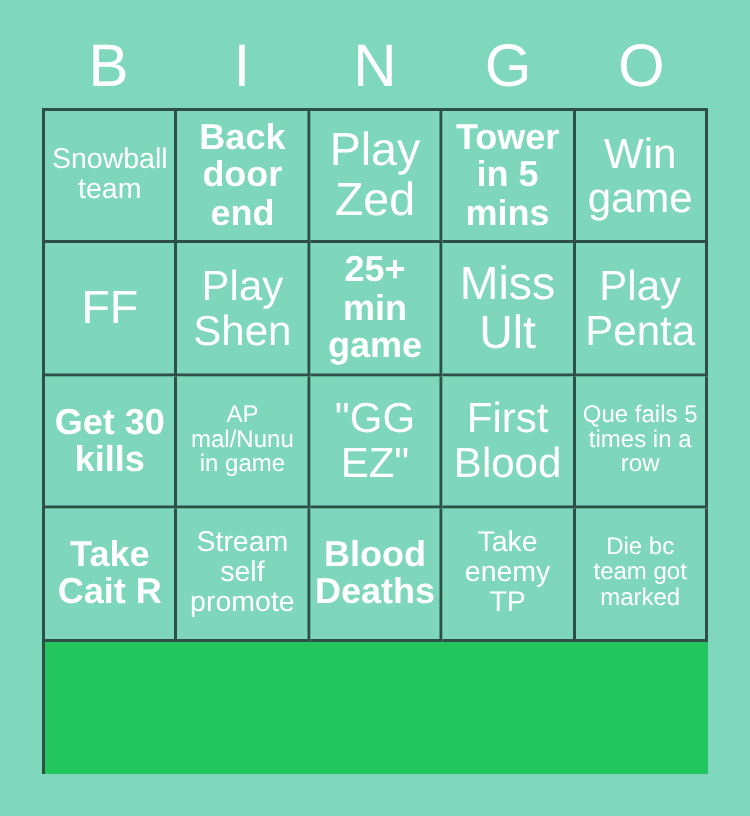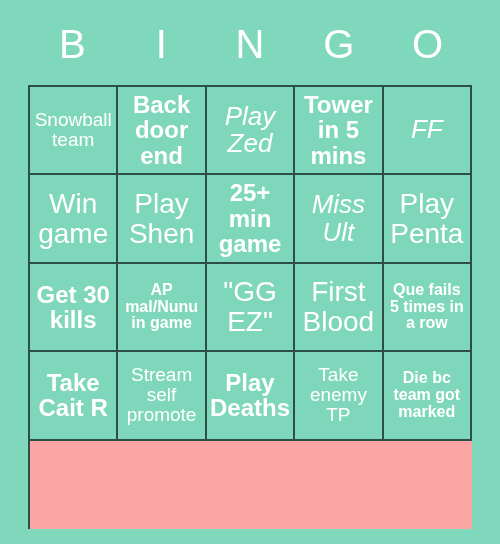--- a/index.html
+++ b/index.html
@@ -35,30 +35,30 @@
     color: #ffffff;
     font-size: 40px;
     font-weight: 400;
     line-height: 1;
     letter-spacing: 0px;
     user-select: none;
   }
   .grid {
     position: absolute;
     left: 28px;
-    top: 85px;
+    top: 72px;
     width: 444px;
     height: 444px;
     display: grid;
     grid-template-columns: repeat(5, 1fr);
     grid-template-rows: repeat(5, 1fr);
     border-top: 2px solid #2e4f46;
     border-left: 2px solid #2e4f46;
     box-sizing: border-box;
-    background: #fca5a5;
+    background: #22c55e;
   }
   .cell {
     background: #7ed7ba;
     border-right: 2px solid #2e4f46;
     border-bottom: 2px solid #2e4f46;
     box-sizing: border-box;
     display: flex;
     align-items: center;
     justify-content: center;
     text-align: center;
@@ -67,25 +67,25 @@
   }
   .cell .txt {
     color: #ffffff;
     font-weight: 400;
     line-height: 1.06;
     display: block;
     width: 100%;
     word-wrap: break-word;
   }
   
-  .cell.s-xl .txt { font-size: 26px; font-style: italic; }
+  .cell.s-xl .txt { font-size: 31px; }
   .cell.s-lg .txt { font-size: 28px; }
   .cell.s-md .txt { font-size: 24px; font-weight: bold; }
   .cell.s-sm .txt { font-size: 19px; }
-  .cell.s-xs .txt { font-size: 16px; font-weight: bold; }
+  .cell.s-xs .txt { font-size: 16px; }
 </style>
 </head>
 <body>
 
 <div class="card">
 
   <div class="bingo-header">
     <div class="letter">B</div>
     <div class="letter">I</div>
     <div class="letter">N</div>
@@ -101,25 +101,25 @@
     <div class="cell s-md">
         <span class="txt">Back door end</span>
       </div>
     <div class="cell s-xl">
         <span class="txt">Play Zed</span>
       </div>
     <div class="cell s-md">
         <span class="txt">Tower in 5 mins</span>
       </div>
 
+    <div class="cell s-lg">
+        <span class="txt">Win game</span>
+      </div>
     <div class="cell s-xl">
         <span class="txt">FF</span>
-      </div>
-    <div class="cell s-lg">
-        <span class="txt">Win game</span>
       </div>
     <div class="cell s-lg">
         <span class="txt">Play Shen</span>
       </div>
     <div class="cell s-md">
         <span class="txt">25+ min game</span>
       </div>
     <div class="cell s-xl">
         <span class="txt">Miss Ult</span>
       </div>
@@ -144,21 +144,21 @@
         <span class="txt">Que fails 5 times in a row</span>
       </div>
     <div class="cell s-md">
         <span class="txt">Take Cait R</span>
       </div>
     <div class="cell s-sm">
         <span class="txt">Stream self promote</span>
       </div>
 
     <div class="cell s-md">
-        <span class="txt">Play Deaths</span>
+        <span class="txt">Blood Deaths</span>
       </div>
     <div class="cell s-sm">
         <span class="txt">Take enemy TP</span>
       </div>
     <div class="cell s-xs">
         <span class="txt">Die bc team got marked</span>
       </div>
 
   </div>
 </div>

